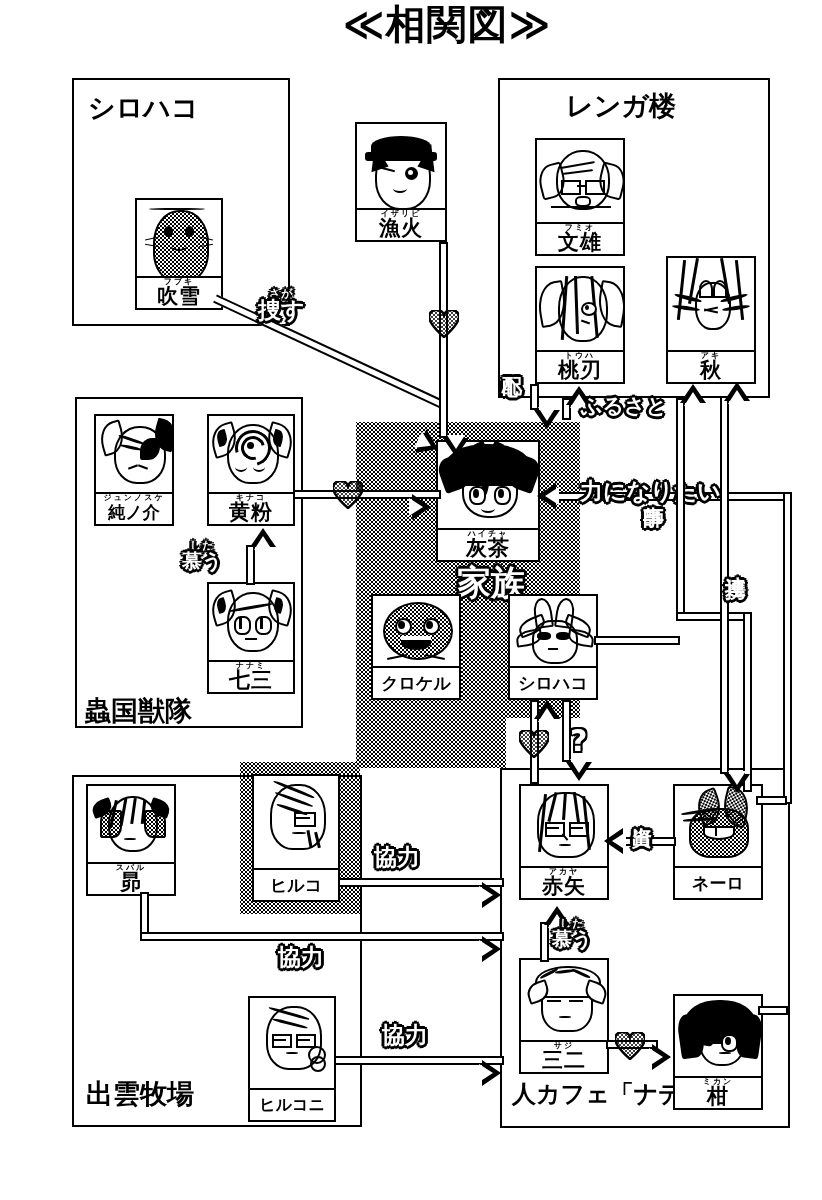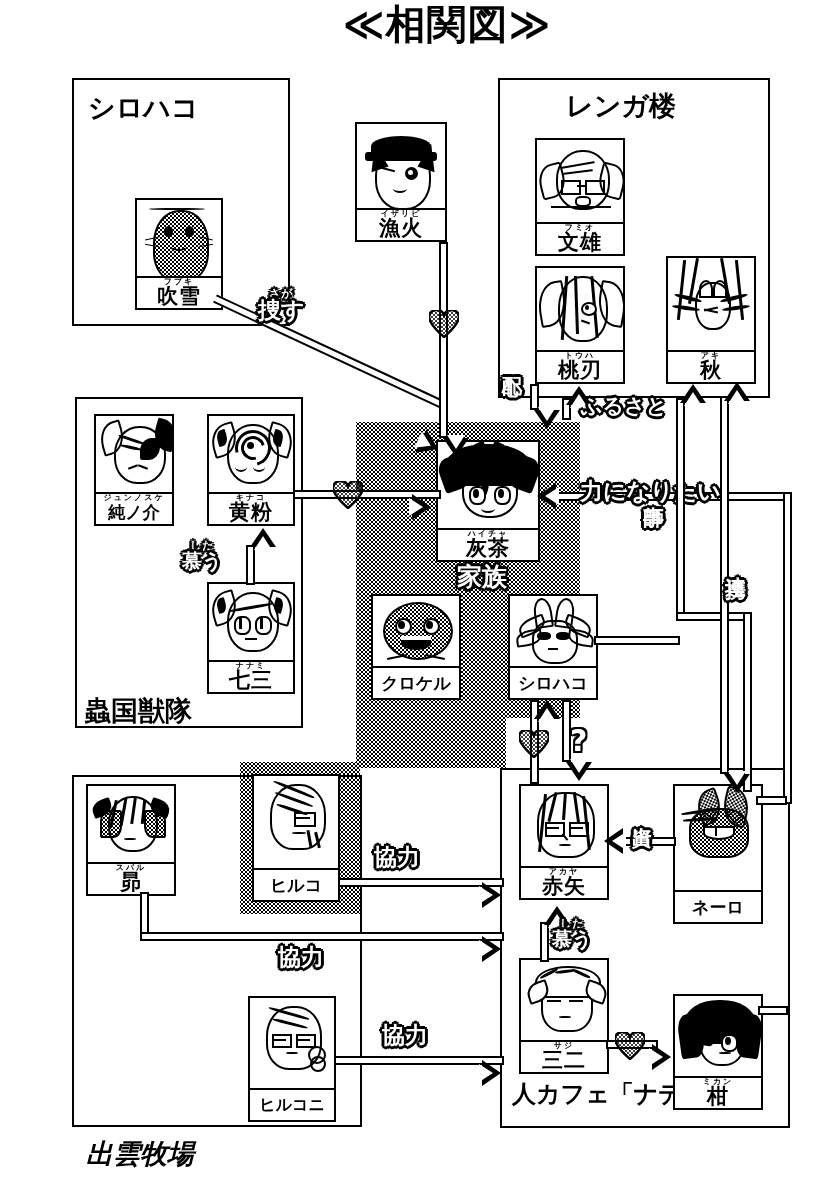--- a/index.html
+++ b/index.html
@@ -83,21 +83,21 @@
 
   
   .heart{position:absolute;width:30px;height:28px;}
   .heart svg{display:block;}
 
   
   .qm{position:absolute;font-size:30px;font-weight:bold;color:#fff;line-height:1;
       text-shadow:-2px -2px 0 #000,2px -2px 0 #000,-2px 2px 0 #000,2px 2px 0 #000,
                   -2px 0 0 #000,2px 0 0 #000,0 -2px 0 #000,0 2px 0 #000;}
 
-  .famlabel{position:absolute;font-size:25px;font-weight:bold;color:#fff;
+  .famlabel{position:absolute;font-size:34px;font-weight:bold;color:#fff;
       text-shadow:-2px -2px 0 #000,2px -2px 0 #000,-2px 2px 0 #000,2px 2px 0 #000,
                   -2px 0 0 #000,2px 0 0 #000,0 -2px 0 #000,0 2px 0 #000,
                   -3px 0 0 #000,3px 0 0 #000,0 -3px 0 #000,0 3px 0 #000;}
 </style>
 </head>
 <body>
 
 <div id="stage">
 
   <div class="title">≪相関図≫</div>
@@ -319,21 +319,21 @@
       <div class="pf" style="left:28px;top:40px;width:30px;height:4px;background:#fff;"></div>
       <div class="pf ln" style="left:14px;top:60px;width:20px;height:2px;transform:rotate(-12deg);"></div>
       <div class="pf ln" style="left:52px;top:60px;width:20px;height:2px;transform:rotate(12deg);"></div>
     </div>
     <div class="namebar">
       <div class="name tiny" style="top:4px;">クロケル</div>
     </div>
   </div>
 
   <div class="group" style="left:72px;top:775px;width:290px;height:352px;"></div>
-  <div class="group-label" style="left:86px;top:1140px;font-style:italic;">出雲牧場</div>
+  <div class="group-label" style="left:86px;top:1080px;">出雲牧場</div>
 
   <div class="card" style="left:86px;top:784px;width:90px;height:112px;">
     <div class="portrait">
       <div class="pf hairblk" style="left:4px;top:14px;width:20px;height:16px;border-radius:60% 10% 60% 10%;transform:rotate(-20deg);"></div>
       <div class="pf hairblk" style="left:62px;top:14px;width:20px;height:16px;border-radius:10% 60% 10% 60%;transform:rotate(20deg);"></div>
       <div class="pf head" style="left:20px;top:10px;width:46px;height:52px;"></div>
       <div class="pf ln" style="left:24px;top:14px;width:3px;height:28px;transform:rotate(12deg);"></div>
       <div class="pf ln" style="left:34px;top:12px;width:3px;height:28px;transform:rotate(10deg);"></div>
       <div class="pf ln" style="left:44px;top:12px;width:3px;height:26px;transform:rotate(8deg);"></div>
       <div class="pf ln" style="left:54px;top:14px;width:3px;height:24px;transform:rotate(6deg);"></div>
@@ -399,21 +399,21 @@
       <div class="pf ln" style="left:50px;top:41px;width:12px;height:2px;"></div>
       <div class="pf ln" style="left:40px;top:50px;width:8px;height:2px;transform:rotate(50deg);"></div>
       <div class="pf ln" style="left:38px;top:58px;width:12px;height:2px;border-radius:40%;"></div>
     </div>
     <div class="namebar">
       <div class="furi">アカヤ</div>
       <div class="name">赤矢</div>
     </div>
   </div>
 
-  <div class="card" style="left:673px;top:784px;width:90px;height:140px;">
+  <div class="card" style="left:673px;top:784px;width:90px;height:116px;">
     <div class="portrait">
       <div class="pf shade" style="left:48px;top:2px;width:22px;height:34px;border:2px solid #000;border-radius:10% 70% 10% 70%;transform:rotate(14deg);"></div>
       <div class="pf shade" style="left:22px;top:4px;width:20px;height:30px;border:2px solid #000;border-radius:70% 10% 70% 10%;transform:rotate(-20deg);"></div>
       <div class="pf shade" style="left:14px;top:22px;width:56px;height:46px;border:2px solid #000;border-radius:40% 40% 36% 36%;"></div>
       <div class="pf ln" style="left:6px;top:24px;width:40px;height:3px;border-radius:40%;transform:rotate(-8deg);"></div>
       <div class="pf ln" style="left:8px;top:32px;width:34px;height:3px;border-radius:40%;transform:rotate(-4deg);"></div>
       <div class="pf" style="left:28px;top:40px;width:28px;height:10px;background:#fff;border:2px solid #000;border-radius:0 0 60% 60%;"></div>
       <div class="pf ln" style="left:40px;top:40px;width:2px;height:10px;"></div>
     </div>
     <div class="namebar">

